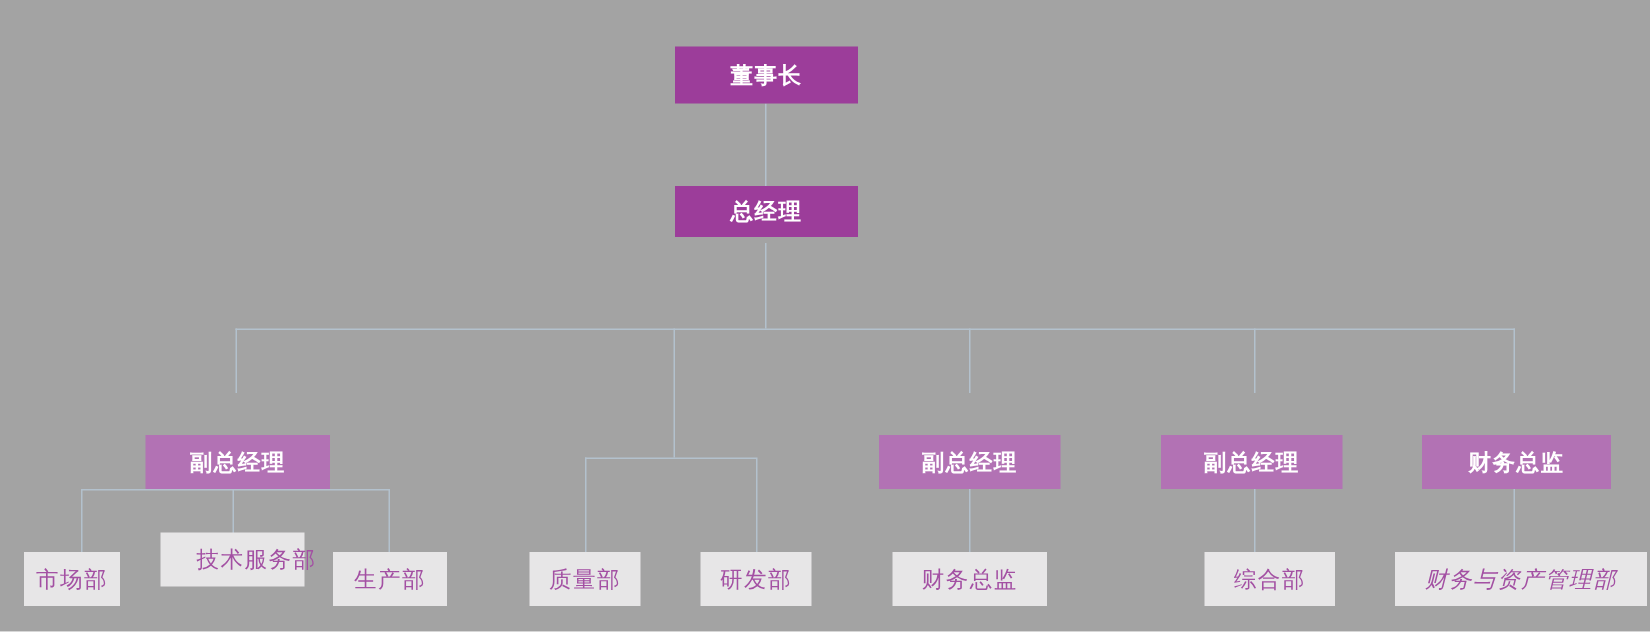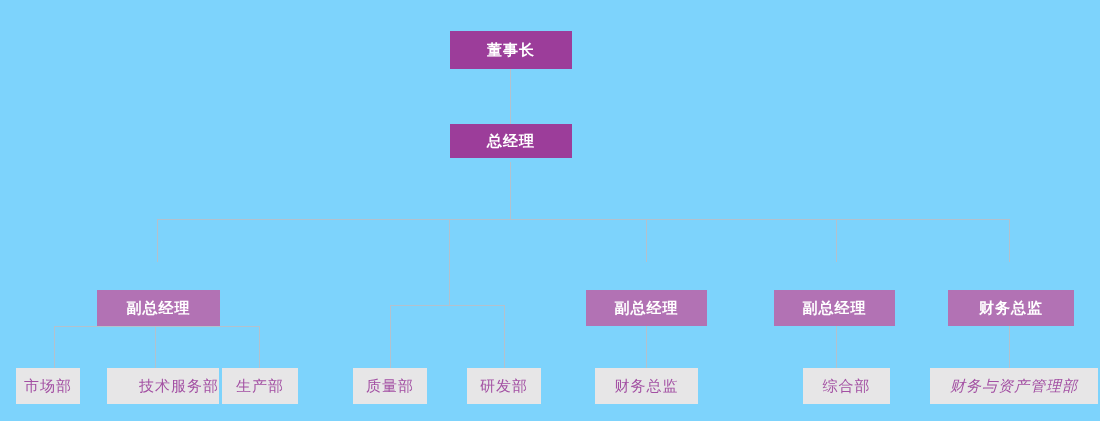--- a/index.html
+++ b/index.html
@@ -1,17 +1,17 @@
 <!DOCTYPE html>
 <html><head>
 <meta charset="utf-8">
 <style>
   html,body{margin:0;padding:0;background:#ffffff;}
   .canvas{
-    position:relative;width:1100px;height:421px;background:#7dd3fc;overflow:hidden;
+    position:relative;width:1100px;height:421px;background:#a3a3a3;overflow:hidden;
     font-family:"Liberation Sans","DejaVu Sans",sans-serif;
   }
   .node{
     position:absolute;display:flex;align-items:center;justify-content:center;
     box-sizing:border-box;font-size:15px;letter-spacing:1px;white-space:nowrap;
   }
   .lv-dark{background:#9C3D9A;color:#ffffff;font-weight:bold;}
   .lv-mid{background:#B272B4;color:#ffffff;font-weight:bold;margin-top:28px;}
   .lv-gray{background:#E7E6E7;color:#A350A3;font-weight:normal;}
   .vline,.hline{position:absolute;background:#B3C1CD;}
@@ -49,21 +49,21 @@
   <div class="node lv-dark" style="left:450px;top:31px;width:122px;height:38px;">董事长</div>
 
   <div class="node lv-dark" style="left:450px;top:124px;width:122px;height:34px;">总经理</div>
 
   <div class="node lv-mid" style="left:97px;top:262px;width:123px;height:36px;">副总经理</div>
   <div class="node lv-mid" style="left:586px;top:262px;width:121px;height:36px;">副总经理</div>
   <div class="node lv-mid" style="left:774px;top:262px;width:121px;height:36px;">副总经理</div>
   <div class="node lv-mid" style="left:948px;top:262px;width:126px;height:36px;">财务总监</div>
 
   <div class="node lv-gray" style="left:16px;top:368px;width:64px;height:36px;">市场部</div>
-  <div class="node lv-gray" style="left:107px;top:368px;width:112px;height:36px;padding-left:32px;">技术服务部</div>
+  <div class="node lv-gray" style="left:107px;top:355px;width:96px;height:36px;padding-left:32px;">技术服务部</div>
   <div class="node lv-gray" style="left:222px;top:368px;width:76px;height:36px;">生产部</div>
   <div class="node lv-gray" style="left:353px;top:368px;width:74px;height:36px;">质量部</div>
   <div class="node lv-gray" style="left:467px;top:368px;width:74px;height:36px;">研发部</div>
   <div class="node lv-gray" style="left:595px;top:368px;width:103px;height:36px;">财务总监</div>
   <div class="node lv-gray" style="left:803px;top:368px;width:87px;height:36px;">综合部</div>
   <div class="node lv-gray" style="left:930px;top:368px;width:168px;height:36px;font-style:italic;">财务与资产管理部</div>
 
 </div>
 
 </body></html>

